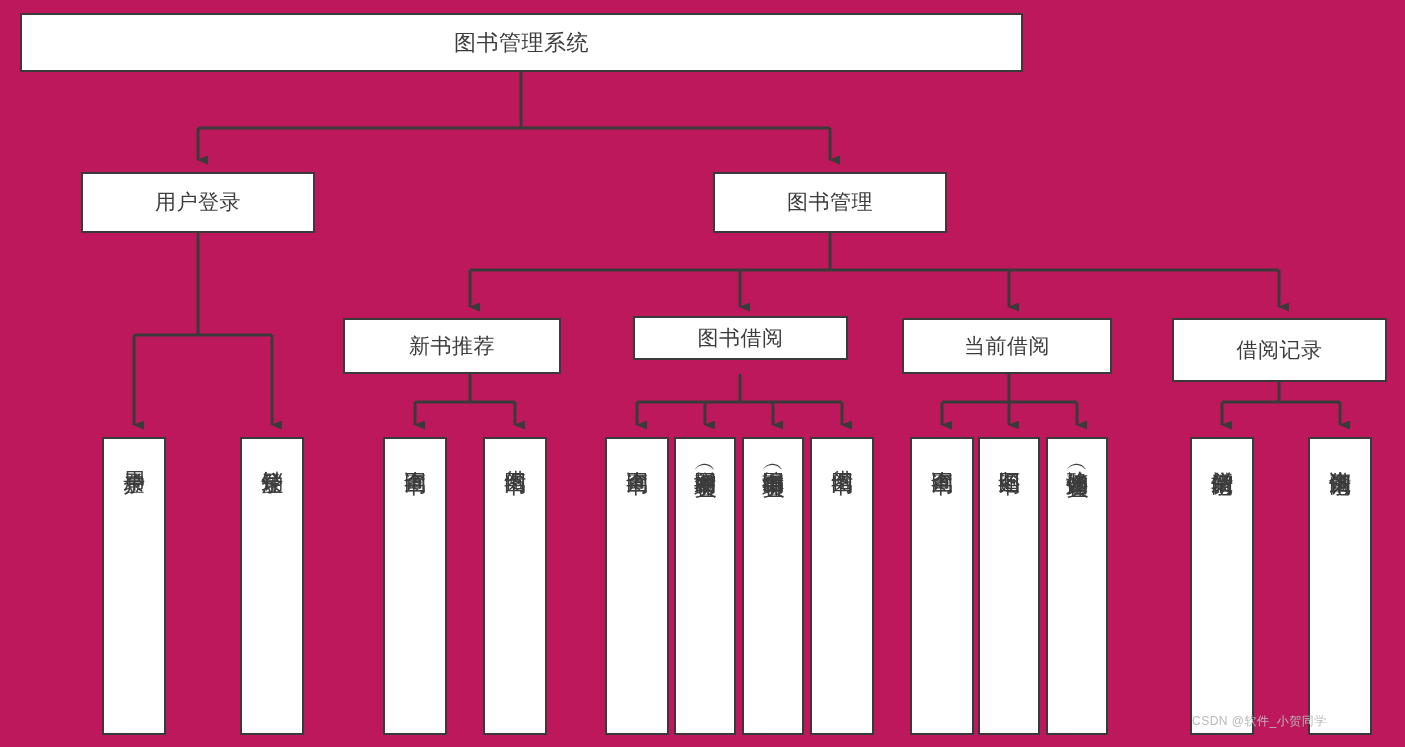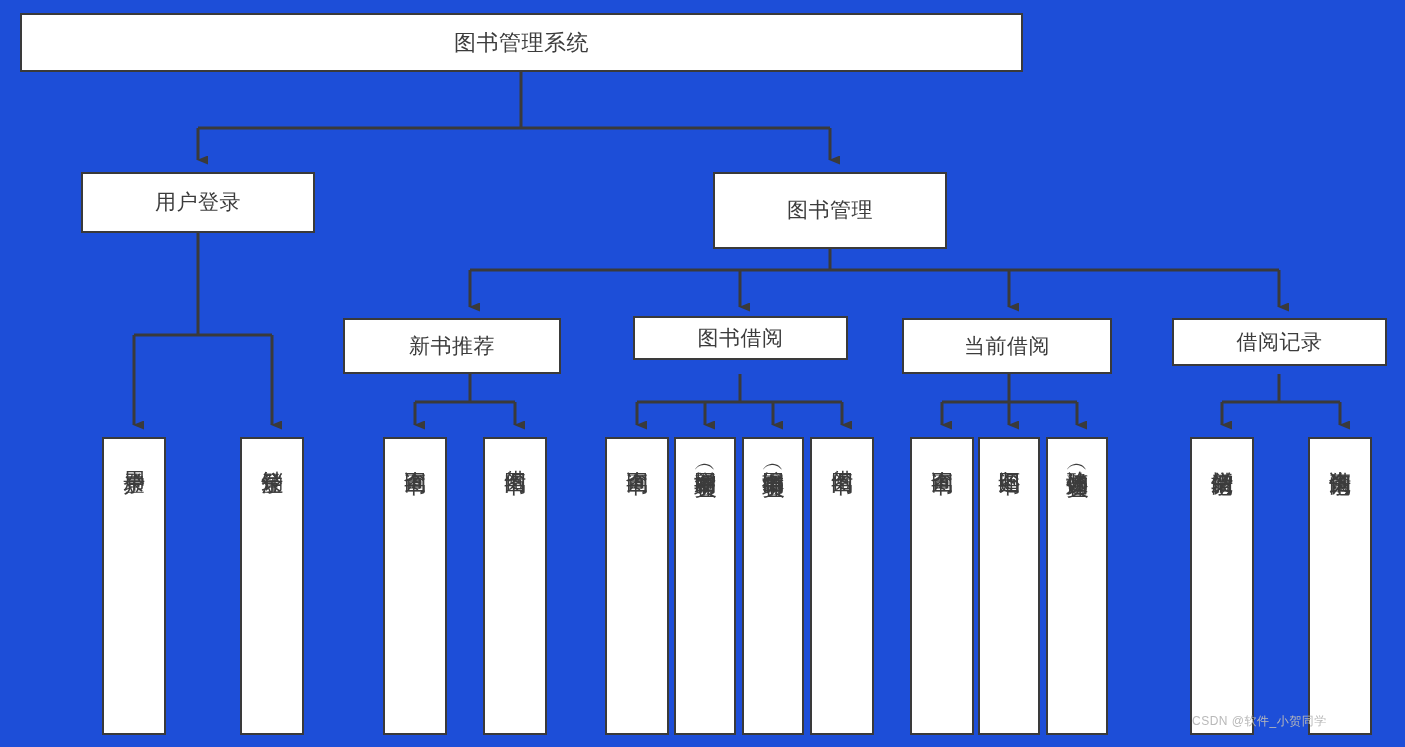--- a/index.html
+++ b/index.html
@@ -1,17 +1,17 @@
 <!DOCTYPE html>
 <html><head>
 <meta charset="utf-8">
 <style>
   html,body{margin:0;padding:0;background:#ffffff;}
   body{font-family:"Liberation Sans","DejaVu Sans",sans-serif;}
-  #canvas{position:relative;width:1405px;height:747px;background:#1d4ed8;overflow:hidden;}
+  #canvas{position:relative;width:1405px;height:747px;background:#be185d;overflow:hidden;}
   svg.edges{position:absolute;left:0;top:0;width:1405px;height:747px;pointer-events:none;}
 
   .node{
     position:absolute;
     box-sizing:border-box;
     background:#ffffff;
     border:2px solid #3a3a3a;
     display:flex;
     align-items:center;
     justify-content:center;
@@ -104,34 +104,34 @@
     </g>
   </svg>
 
   <div class="node horiz root" style="left:20px;top:13px;width:1003px;height:59px;">
     <span class="lbl">图书管理系统</span>
   </div>
 
   <div class="node horiz" style="left:81px;top:172px;width:234px;height:61px;">
     <span class="lbl">用户登录</span>
   </div>
-  <div class="node horiz" style="left:713px;top:172px;width:234px;height:77px;">
+  <div class="node horiz" style="left:713px;top:172px;width:234px;height:61px;">
     <span class="lbl">图书管理</span>
   </div>
 
   <div class="node horiz" style="left:343px;top:318px;width:218px;height:56px;">
     <span class="lbl">新书推荐</span>
   </div>
   <div class="node horiz" style="left:633px;top:316px;width:215px;height:44px;">
     <span class="lbl">图书借阅</span>
   </div>
   <div class="node horiz" style="left:902px;top:318px;width:210px;height:56px;">
     <span class="lbl">当前借阅</span>
   </div>
-  <div class="node horiz" style="left:1172px;top:318px;width:215px;height:48px;">
+  <div class="node horiz" style="left:1172px;top:318px;width:215px;height:64px;">
     <span class="lbl">借阅记录</span>
   </div>
 
   <div class="node vert" style="left:102px;top:437px;width:64px;height:298px;">
     <span class="lbl">用户登录</span>
   </div>
   <div class="node vert" style="left:240px;top:437px;width:64px;height:298px;">
     <span class="lbl">注销登录</span>
   </div>
 

